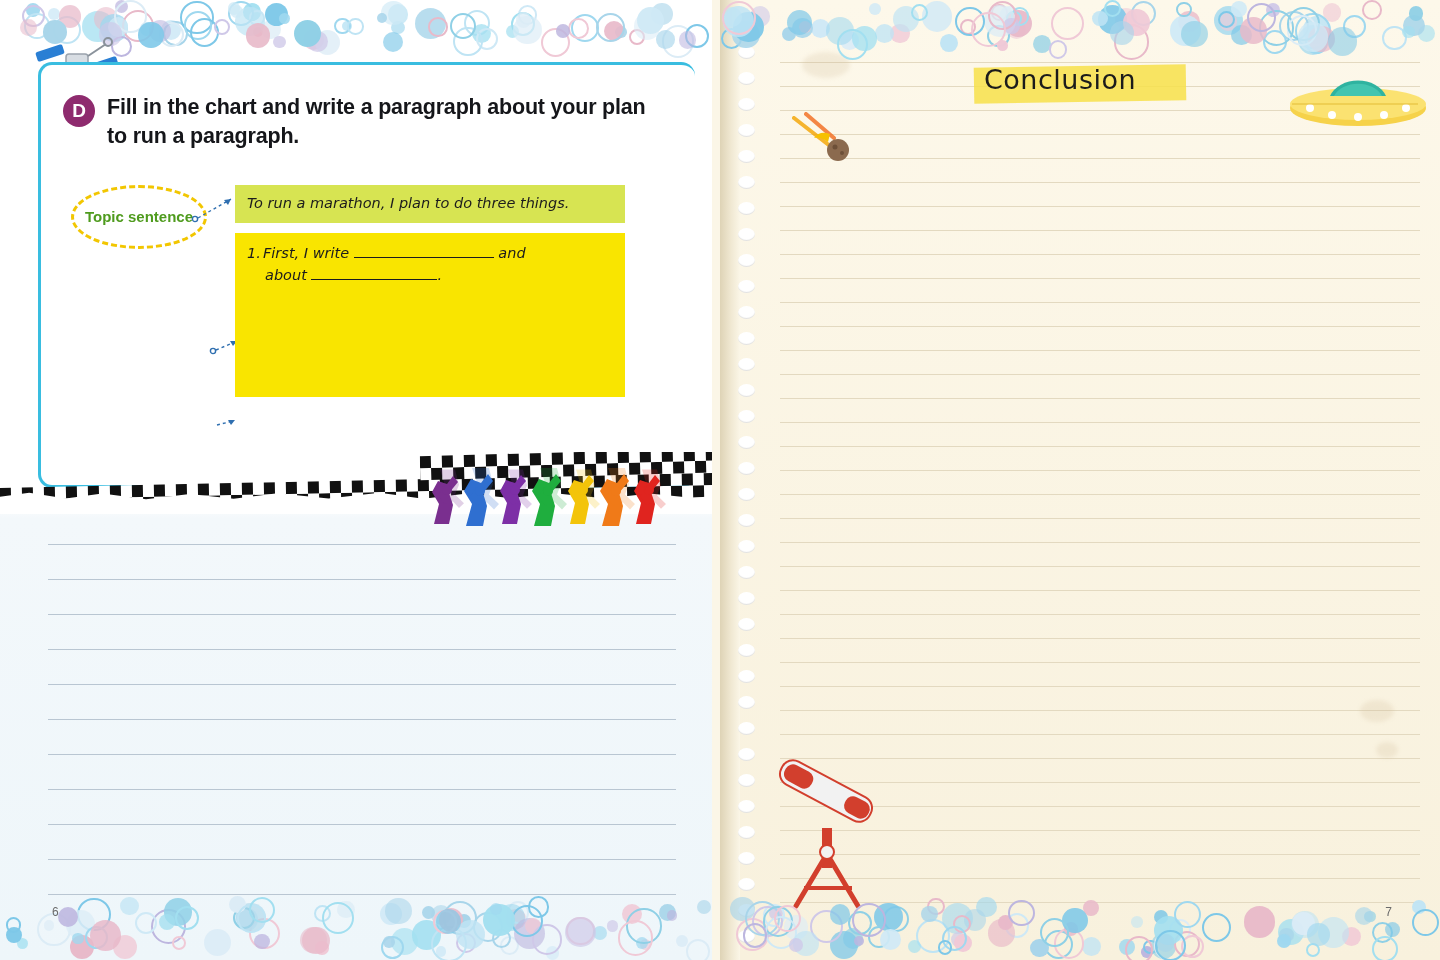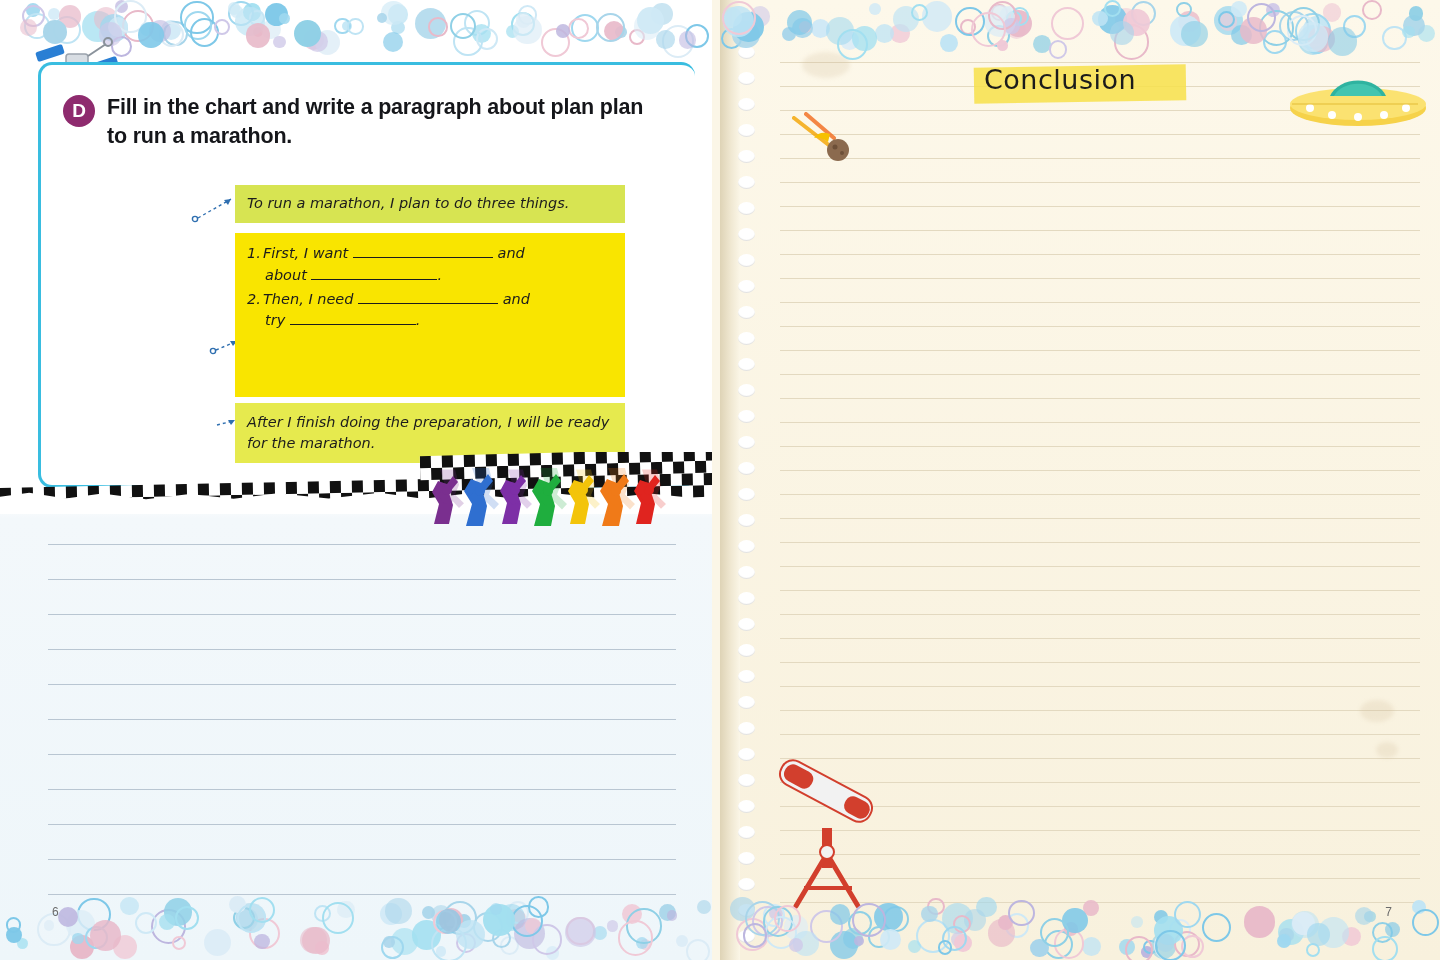--- a/index.html
+++ b/index.html
@@ -329,22 +329,25 @@
         <rect x="16" y="22" width="28" height="10" rx="2" fill="#2a7fd4" transform="rotate(-18 30 27)"></rect>
         <rect x="70" y="34" width="28" height="10" rx="2" fill="#2a7fd4" transform="rotate(-18 84 39)"></rect>
         <line x1="68" y1="30" x2="86" y2="18" stroke="#8a929b" stroke-width="2"></line>
         <circle cx="88" cy="16" r="4" fill="none" stroke="#8a929b" stroke-width="2"></circle>
       </g>
     </svg>
 
     <div class="worksheet">
       <div class="ws-inner">
         <div class="task-badge">D</div>
-        <div class="task-title">Fill in the chart and write a paragraph about plan plan to run a marathon.</div>
-
+        <div class="task-title">Fill in the chart and write a paragraph about your plan to run a paragraph.</div>
+
+        <div class="label-ellipse dash-ellipse lbl-topic">
+          <span>Topic sentence</span>
+        </div>
 
         <svg class="connector" style="left:150px;top:128px;" width="54" height="32" viewBox="0 0 54 32">
           <circle cx="4" cy="26" r="2.6" fill="none" stroke="#2f6fb0" stroke-width="1.4"></circle>
           <path d="M7 25 L40 6" stroke="#2f6fb0" stroke-width="1.4" stroke-dasharray="3 3" fill="none"></path>
           <path d="M40 6 L33 7 L37 12 Z" fill="#2f6fb0"></path>
         </svg>
         <svg class="connector" style="left:168px;top:268px;" width="38" height="24" viewBox="0 0 38 24">
           <circle cx="4" cy="18" r="2.6" fill="none" stroke="#2f6fb0" stroke-width="1.4"></circle>
           <path d="M7 17 L26 9" stroke="#2f6fb0" stroke-width="1.4" stroke-dasharray="3 3" fill="none"></path>
           <path d="M28 8 L21 8 L24 13 Z" fill="#2f6fb0"></path>
@@ -354,39 +357,29 @@
           <path d="M20 9 L13 9 L16 14 Z" fill="#2f6fb0"></path>
         </svg>
 
         <div class="box box-topic">
           <span class="hand">To run a marathon, I plan to do three things.</span>
         </div>
 
         <div class="box box-support">
           <ul class="hand-list">
             <li>
-              <span class="n">1.</span><span>First, I want</span>
+              <span class="n">1.</span><span>First, I write</span>
               <span class="blank b-lg"></span>
               <span>and</span><br>
               <span class="ind"></span><span>about</span>
               <span class="blank b-md"></span><span>.</span>
             </li>
-            <li>
-              <span class="n">2.</span><span>Then, I need</span>
-              <span class="blank b-lg"></span>
-              <span>and</span><br>
-              <span class="ind"></span><span>try</span>
-              <span class="blank b-md"></span><span>.</span>
-            </li>
           </ul>
         </div>
 
-        <div class="box box-conclusion">
-          <span class="hand">After I finish doing the preparation, I will be ready for the marathon.</span>
-        </div>
       </div>
     </div>
 
     <div class="torn-strip">
       <div class="checker checker-a"></div>
       <div class="checker checker-b"></div>
       <div class="torn-white"></div>
     </div>
 
     <svg style="position:absolute;left:420px;top:446px;" width="300" height="86" viewBox="0 0 300 86">

